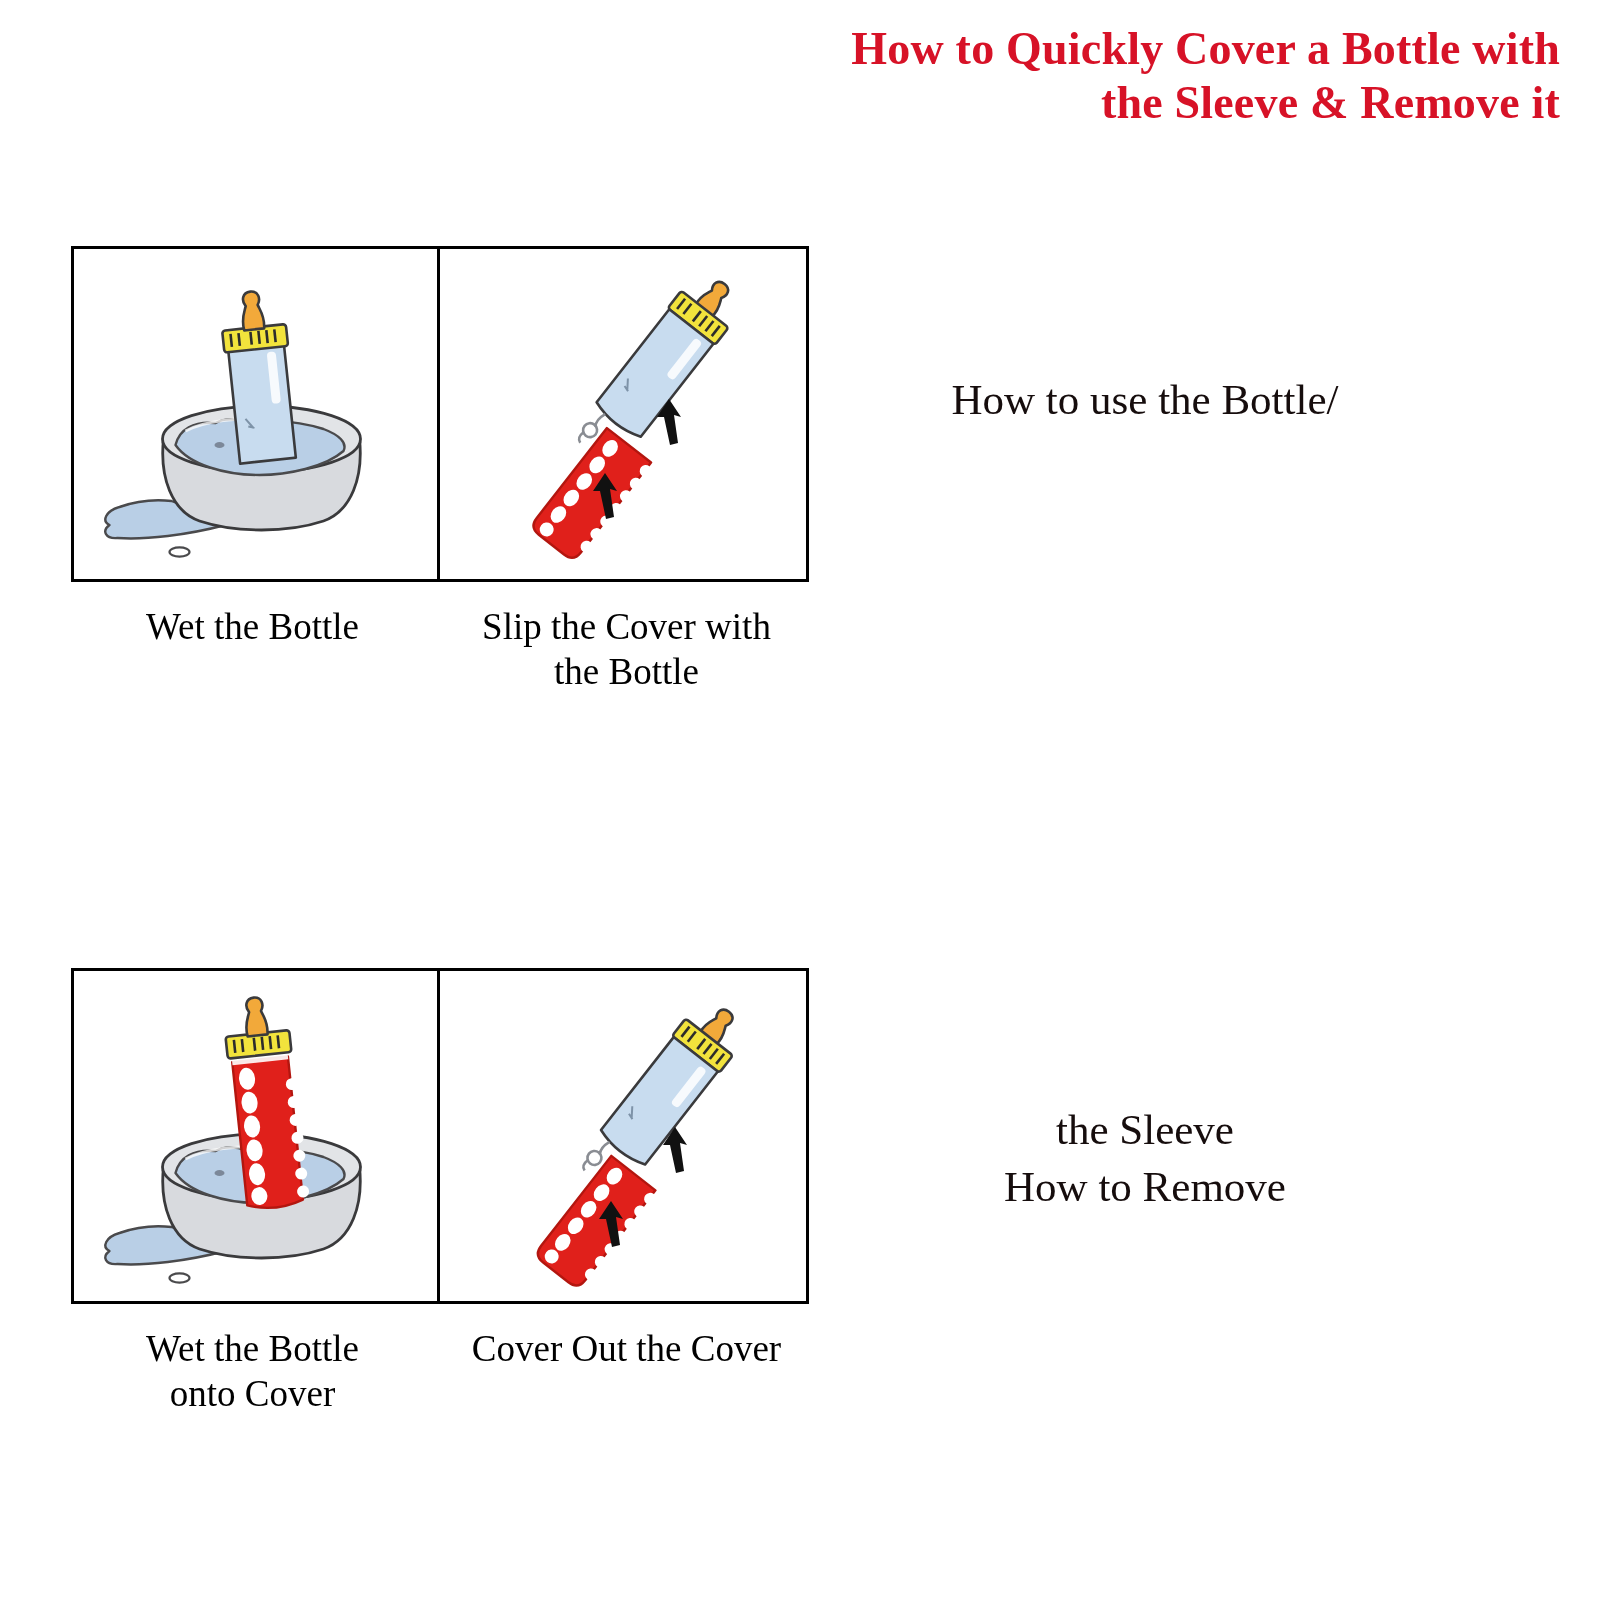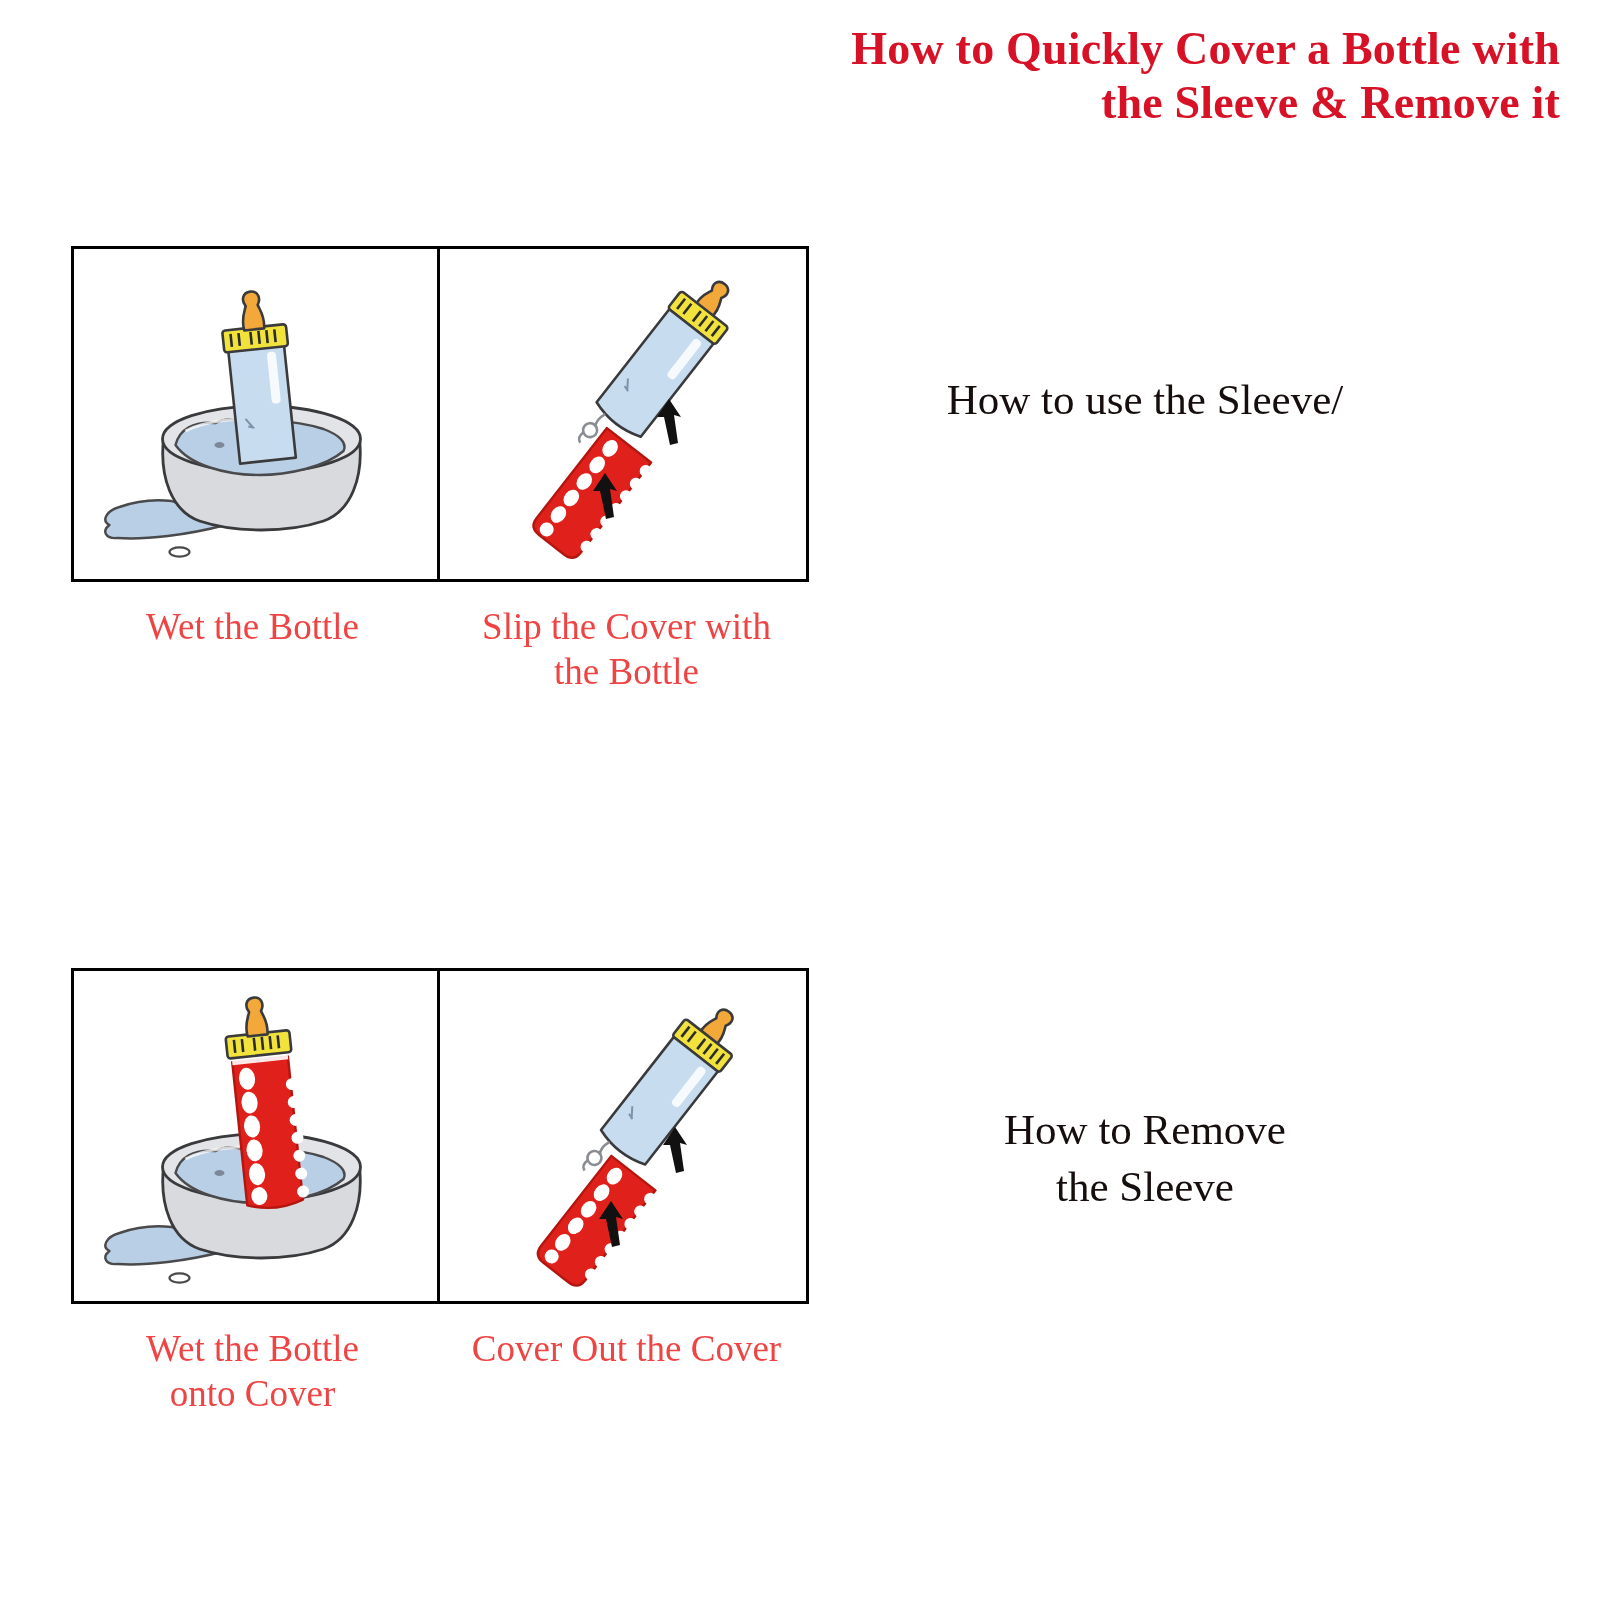--- a/index.html
+++ b/index.html
@@ -65,21 +65,21 @@
     width: 738px;
     display: flex;
     margin-top: 22px;
   }
   .caption {
     width: 50%;
     text-align: center;
     font-family: "Liberation Serif", "DejaVu Serif", serif;
     font-size: 37px;
     line-height: 1.22;
-    color: #ef4444;
+    color: #000000;
   }
   .caption .cline { display: block; }
   .caption.cap-left  { padding-right: 6px; box-sizing: border-box; }
   .caption.cap-right { padding-left: 4px;  box-sizing: border-box; }
 
   
   .section-heading {
     position: absolute;
     text-align: center;
     font-family: "Liberation Serif", "DejaVu Serif", serif;
@@ -211,21 +211,21 @@
       <span class="cline"></span>
     </div>
     <div class="caption cap-right">
       <span class="cline">Slip the Cover with</span>
       <span class="cline">the Bottle</span>
     </div>
   </div>
 </div>
 
 <div class="section-heading heading-use">
-  <span class="hline">How to use the Sleeve/</span>
+  <span class="hline">How to use the Bottle/</span>
 </div>
 
 <div class="figure-block bottom">
 
   <div class="panel-frame">
 
     <div class="panel left-panel">
       <svg viewBox="0 0 360 330" xmlns="http://www.w3.org/2000/svg">
 
         <path d="M44 262 C30 266 26 276 34 280 C26 286 30 294 42 293 C70 295 112 290 150 280
@@ -342,15 +342,15 @@
       <span class="cline">Wet the Bottle</span>
       <span class="cline">onto Cover</span>
     </div>
     <div class="caption cap-right">
       <span class="cline">Cover Out the Cover</span>
     </div>
   </div>
 </div>
 
 <div class="section-heading heading-remove">
+  <span class="hline">the Sleeve</span>
   <span class="hline">How to Remove</span>
-  <span class="hline">the Sleeve</span>
 </div>
 
 </body></html>

